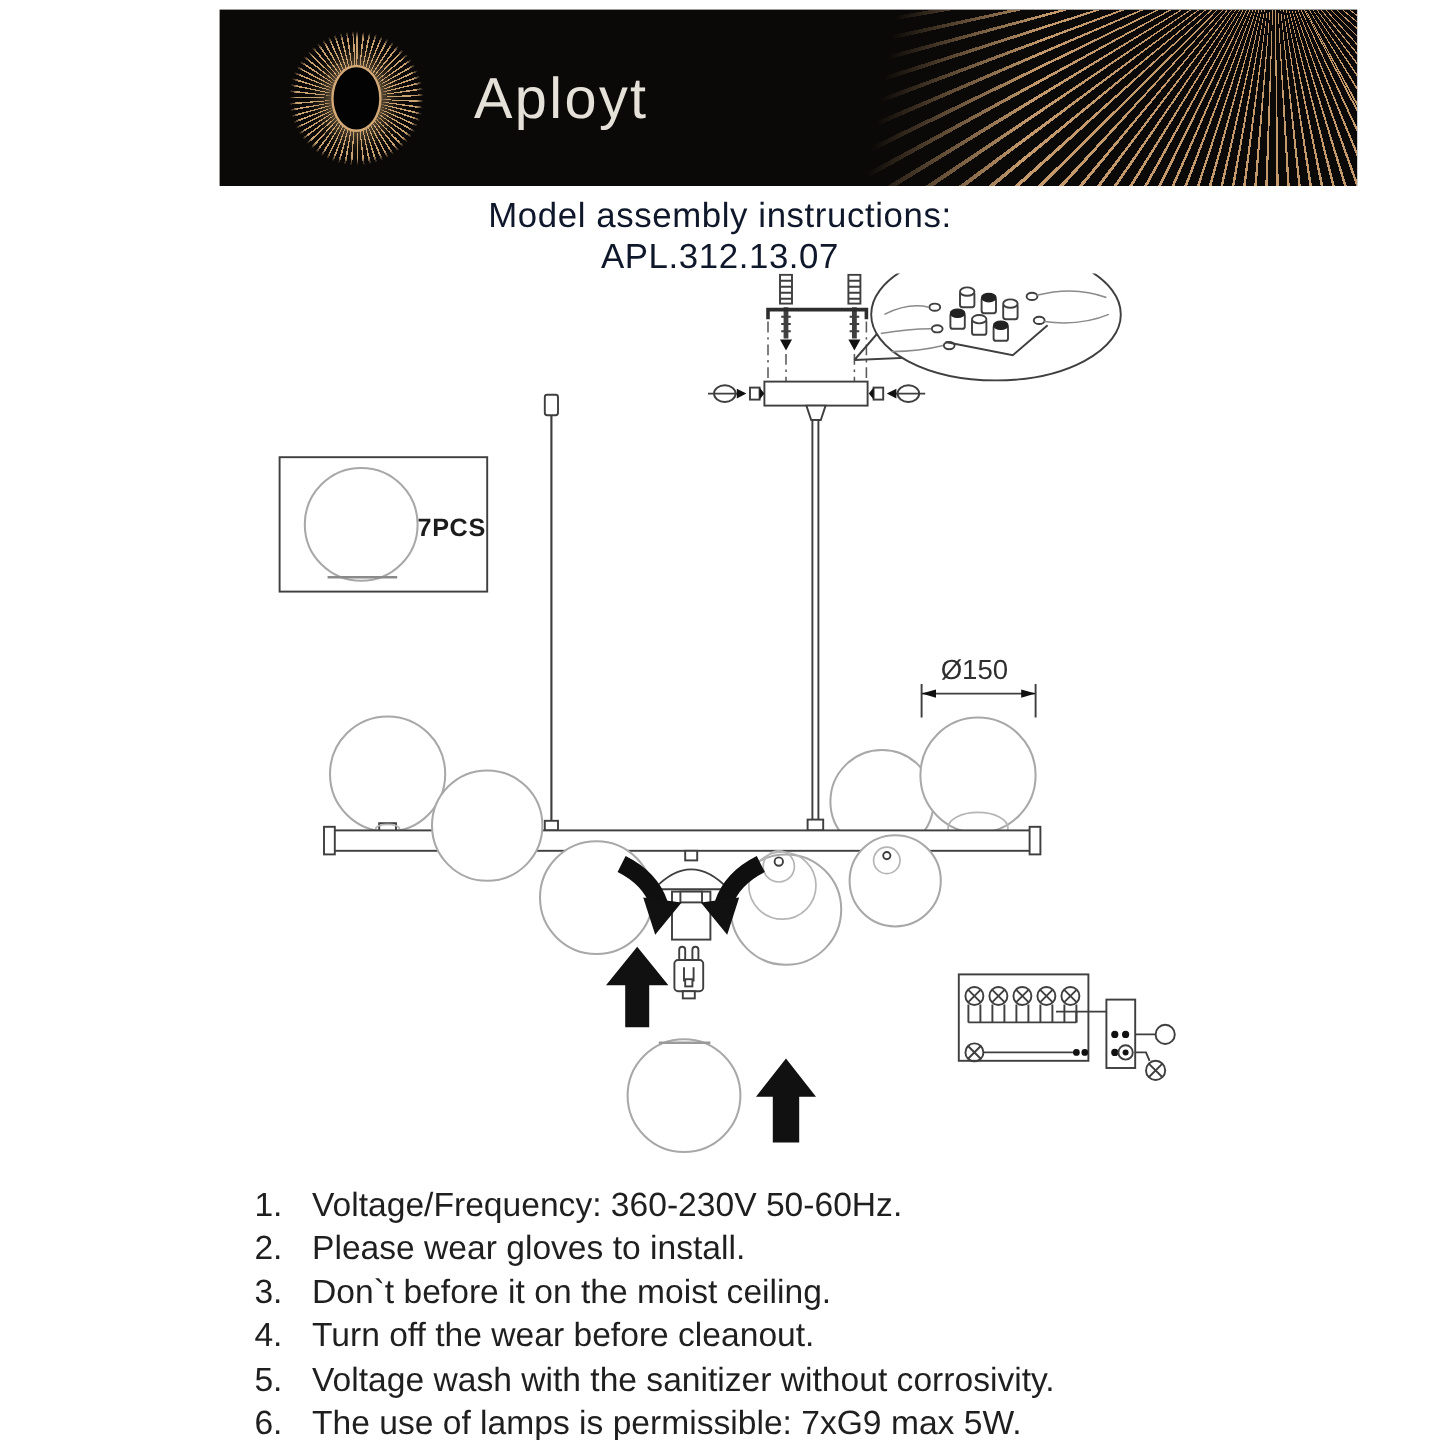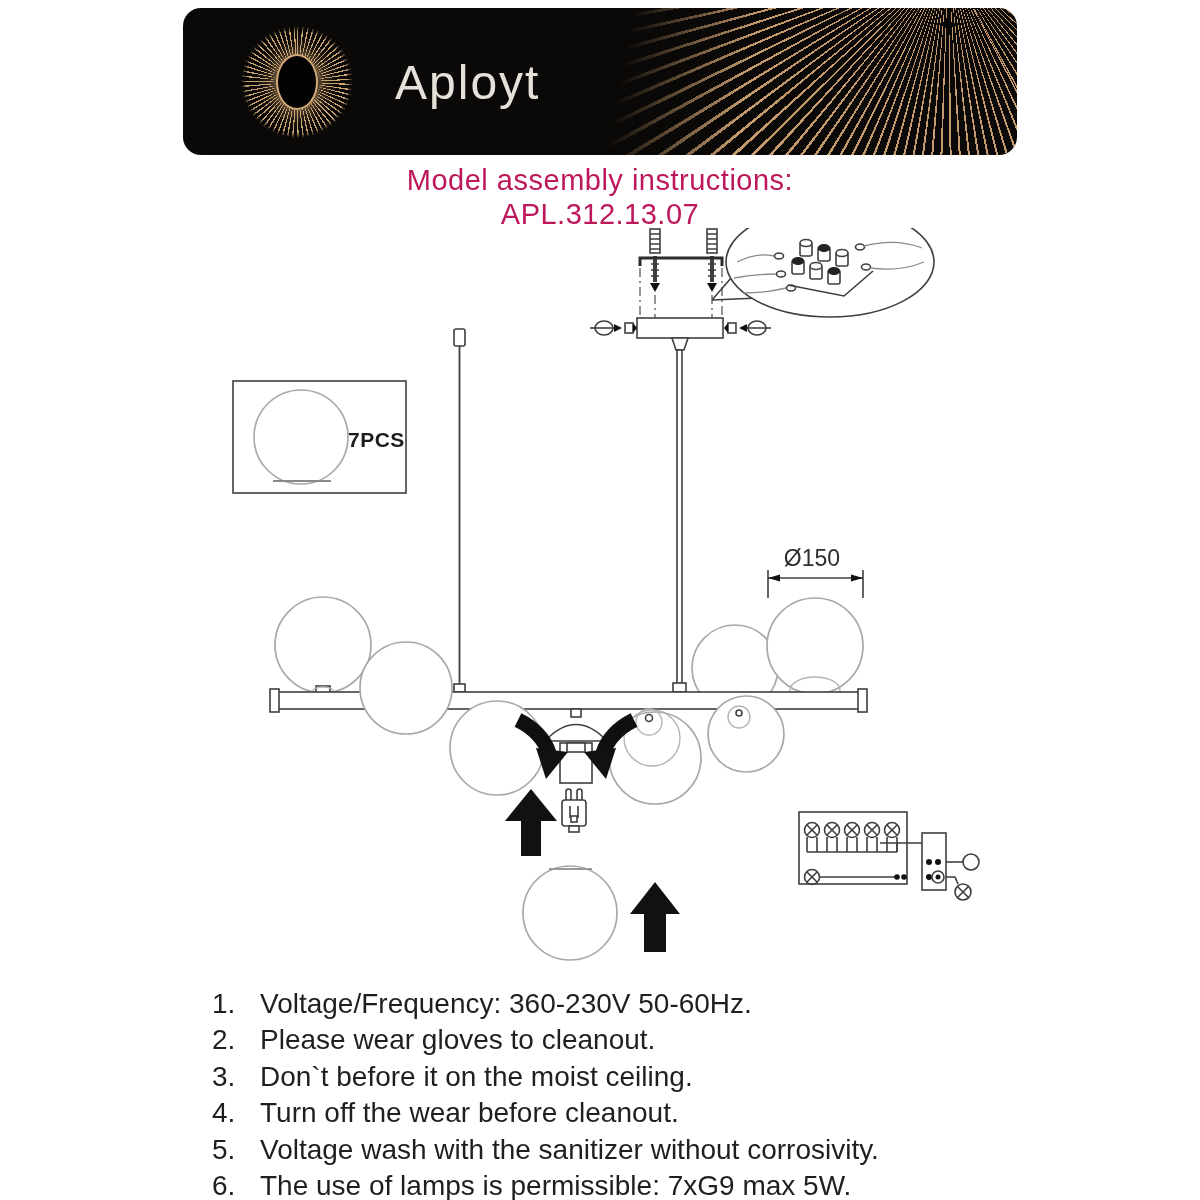--- a/index.html
+++ b/index.html
@@ -1,39 +1,39 @@
 <!DOCTYPE html>
 <html><head>
 <meta charset="utf-8">
 <style>
   html,body{margin:0;padding:0;background:#ffffff;}
   .page{position:relative;width:1200px;height:1200px;background:#ffffff;overflow:hidden;
         font-family:"Liberation Sans",sans-serif;}
 
   
-  .banner{position:absolute;left:183px;top:8px;width:834px;height:147px;
-          background:#0b0907;overflow:hidden;border-radius:18px;}
+  .banner{position:absolute;left:183px;top:8px;width:948px;height:147px;
+          background:#0b0907;overflow:hidden;}
   .logo{position:absolute;left:54px;top:12px;width:120px;height:124px;}
   .logo .rays{position:absolute;inset:0;border-radius:50%;
       background:repeating-conic-gradient(from 0deg,#c9a272 0deg 1.6deg,transparent 1.6deg 5.4deg);
       -webkit-mask:radial-gradient(circle at 50% 50%,transparent 0 21px,#000 26px 50px,transparent 56px);
       mask:radial-gradient(circle at 50% 50%,transparent 0 21px,#000 26px 50px,transparent 56px);}
   .logo .core{position:absolute;left:50%;top:50%;width:38px;height:52px;
       transform:translate(-50%,-50%);background:#030303;border:2px solid #d2a876;
       border-radius:50%;box-shadow:0 0 16px 5px rgba(206,167,116,.55);}
   .brand{position:absolute;left:212px;top:47px;font-size:48px;font-weight:300;
       color:#e6e1d8;letter-spacing:2px;}
   .fan{position:absolute;right:0;top:0;width:430px;height:100%;
       background:repeating-conic-gradient(from 152deg at 84% -32%,#c49a6c 0deg 0.6deg,transparent 0.6deg 2.7deg);
       -webkit-mask:linear-gradient(100deg,transparent 0 10%,#000 38%);
       mask:linear-gradient(100deg,transparent 0 10%,#000 38%);}
 
   
   .title{position:absolute;left:0;top:163px;width:100%;text-align:center;
-      font-size:29px;line-height:34px;font-weight:500;color:#be185d;letter-spacing:.5px;}
+      font-size:29px;line-height:34px;font-weight:500;color:#0f172a;letter-spacing:.5px;}
 
   
   .diagram{position:absolute;left:0;top:228px;}
   svg text{font-family:"Liberation Sans",sans-serif;}
   .ln{stroke:#3f3f3f;stroke-width:1.6;fill:none;}
   .lnb{stroke:#2d2d2d;stroke-width:3;fill:none;}
   .fw{fill:#ffffff;stroke:#3f3f3f;stroke-width:1.6;}
   .lt{fill:#ffffff;stroke:#a8a8a8;stroke-width:1.7;}
   .ltn{fill:none;stroke:#b5b5b5;stroke-width:1.4;}
   .blk{fill:#111111;stroke:none;}
@@ -266,21 +266,21 @@
     </g>
   </svg>
 
   <div class="inst">
     <div class="li">
       <span class="num">1.</span>
       <span class="txt">Voltage/Frequency: 360-230V 50-60Hz.</span>
     </div>
     <div class="li">
       <span class="num">2.</span>
-      <span class="txt">Please wear gloves to cleanout.</span>
+      <span class="txt">Please wear gloves to install.</span>
     </div>
     <div class="li">
       <span class="num">3.</span>
       <span class="txt">Don`t before it on the moist ceiling.</span>
     </div>
     <div class="li">
       <span class="num">4.</span>
       <span class="txt">Turn off the wear before cleanout.</span>
     </div>
     <div class="li">

